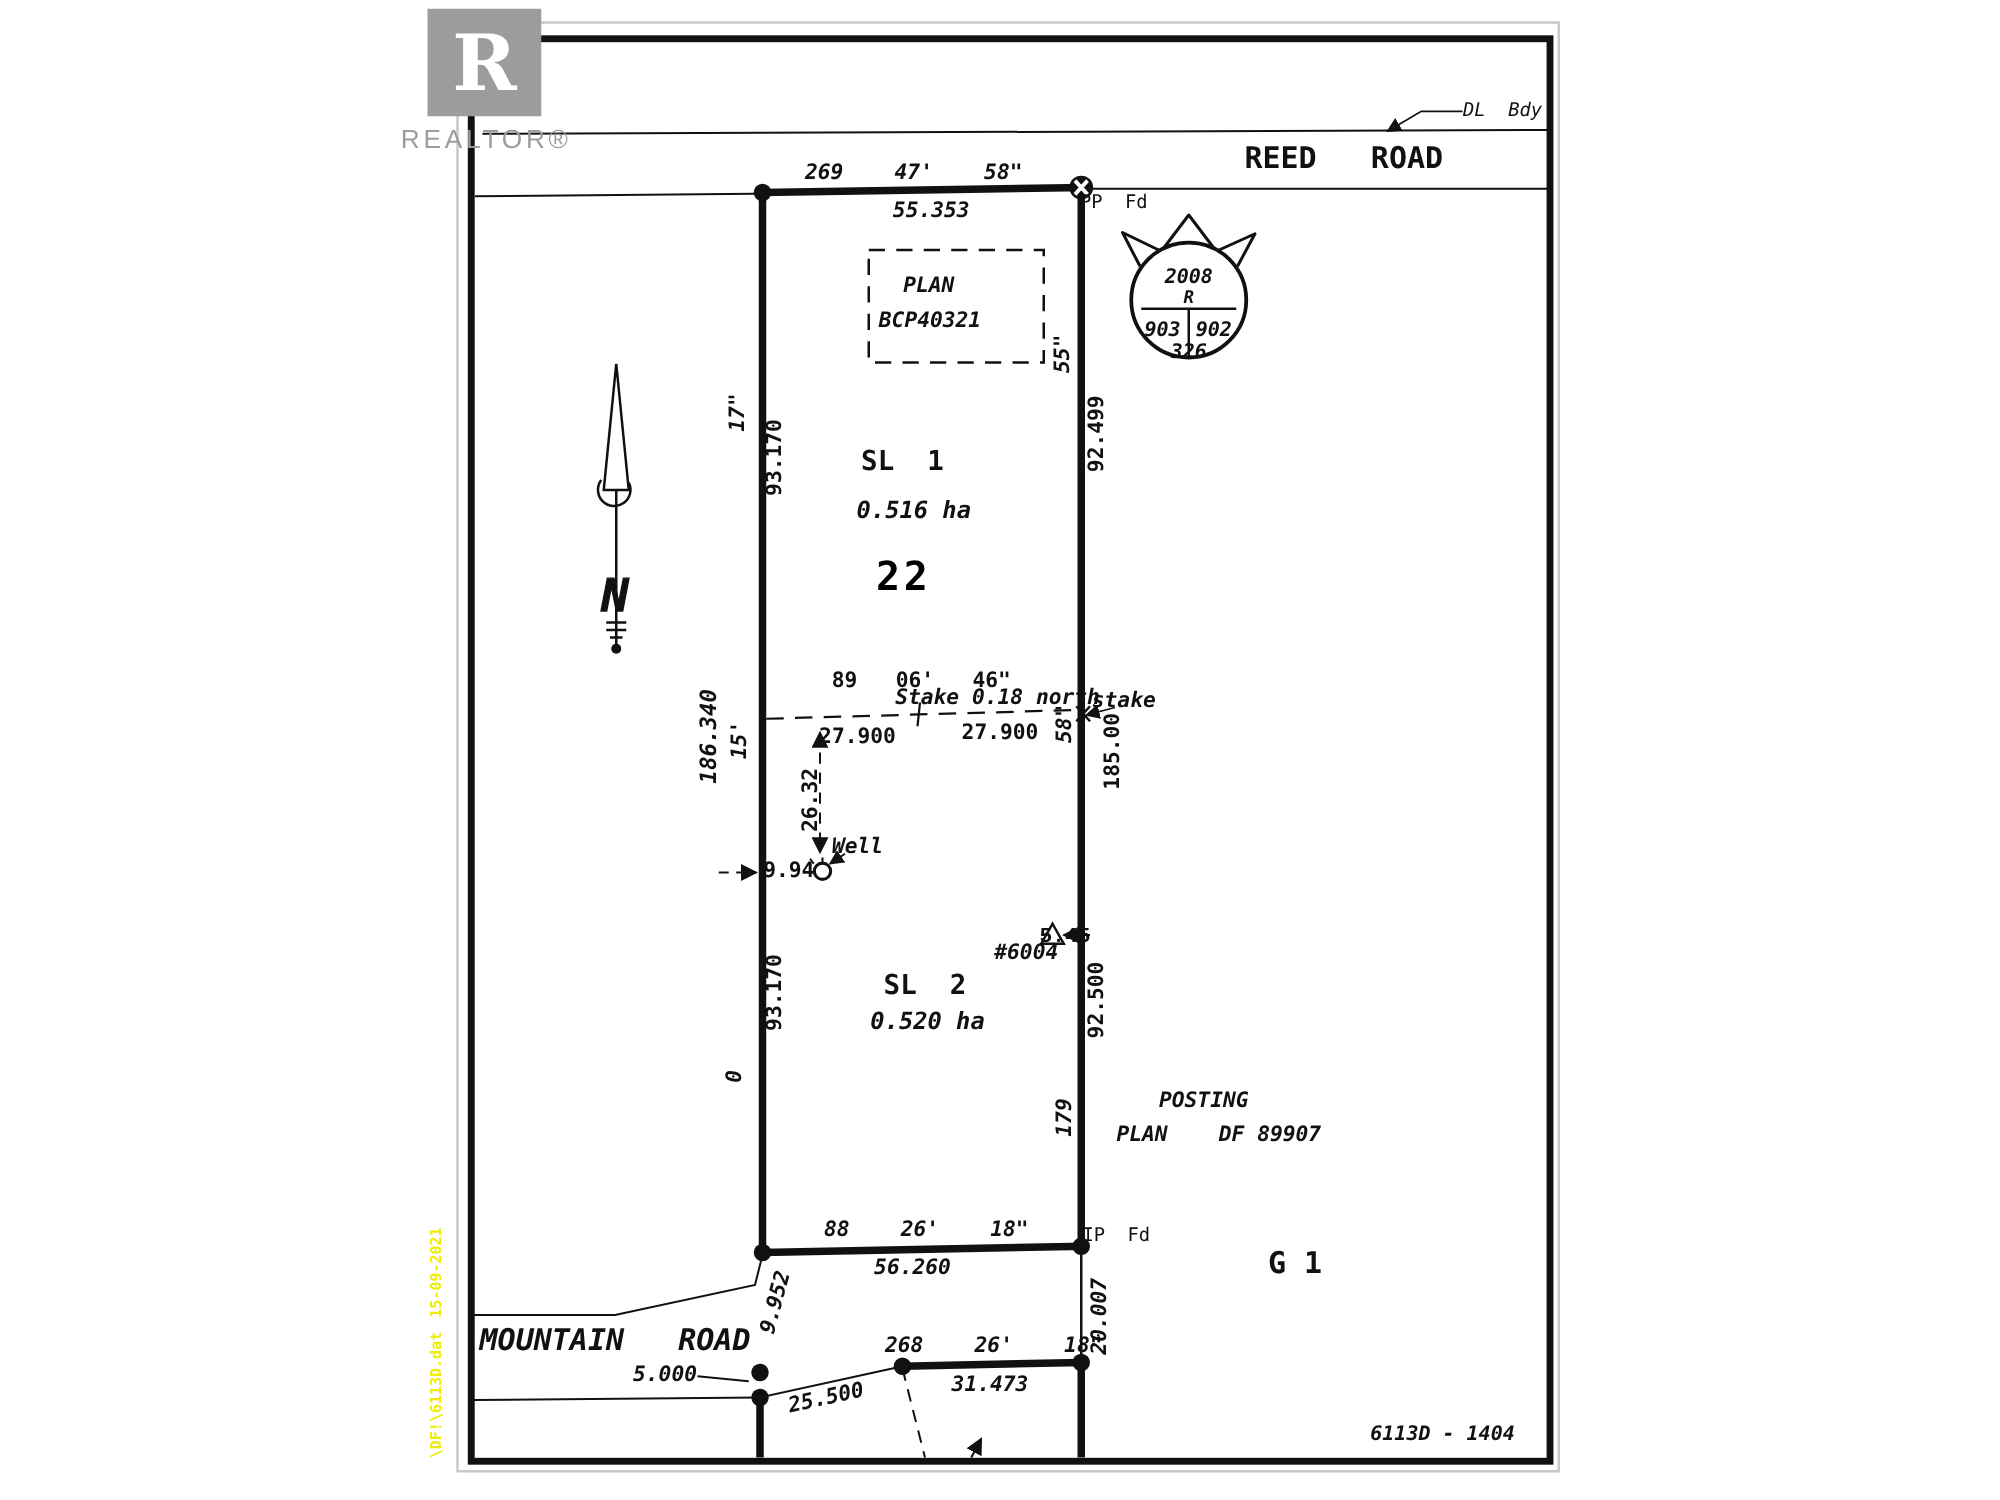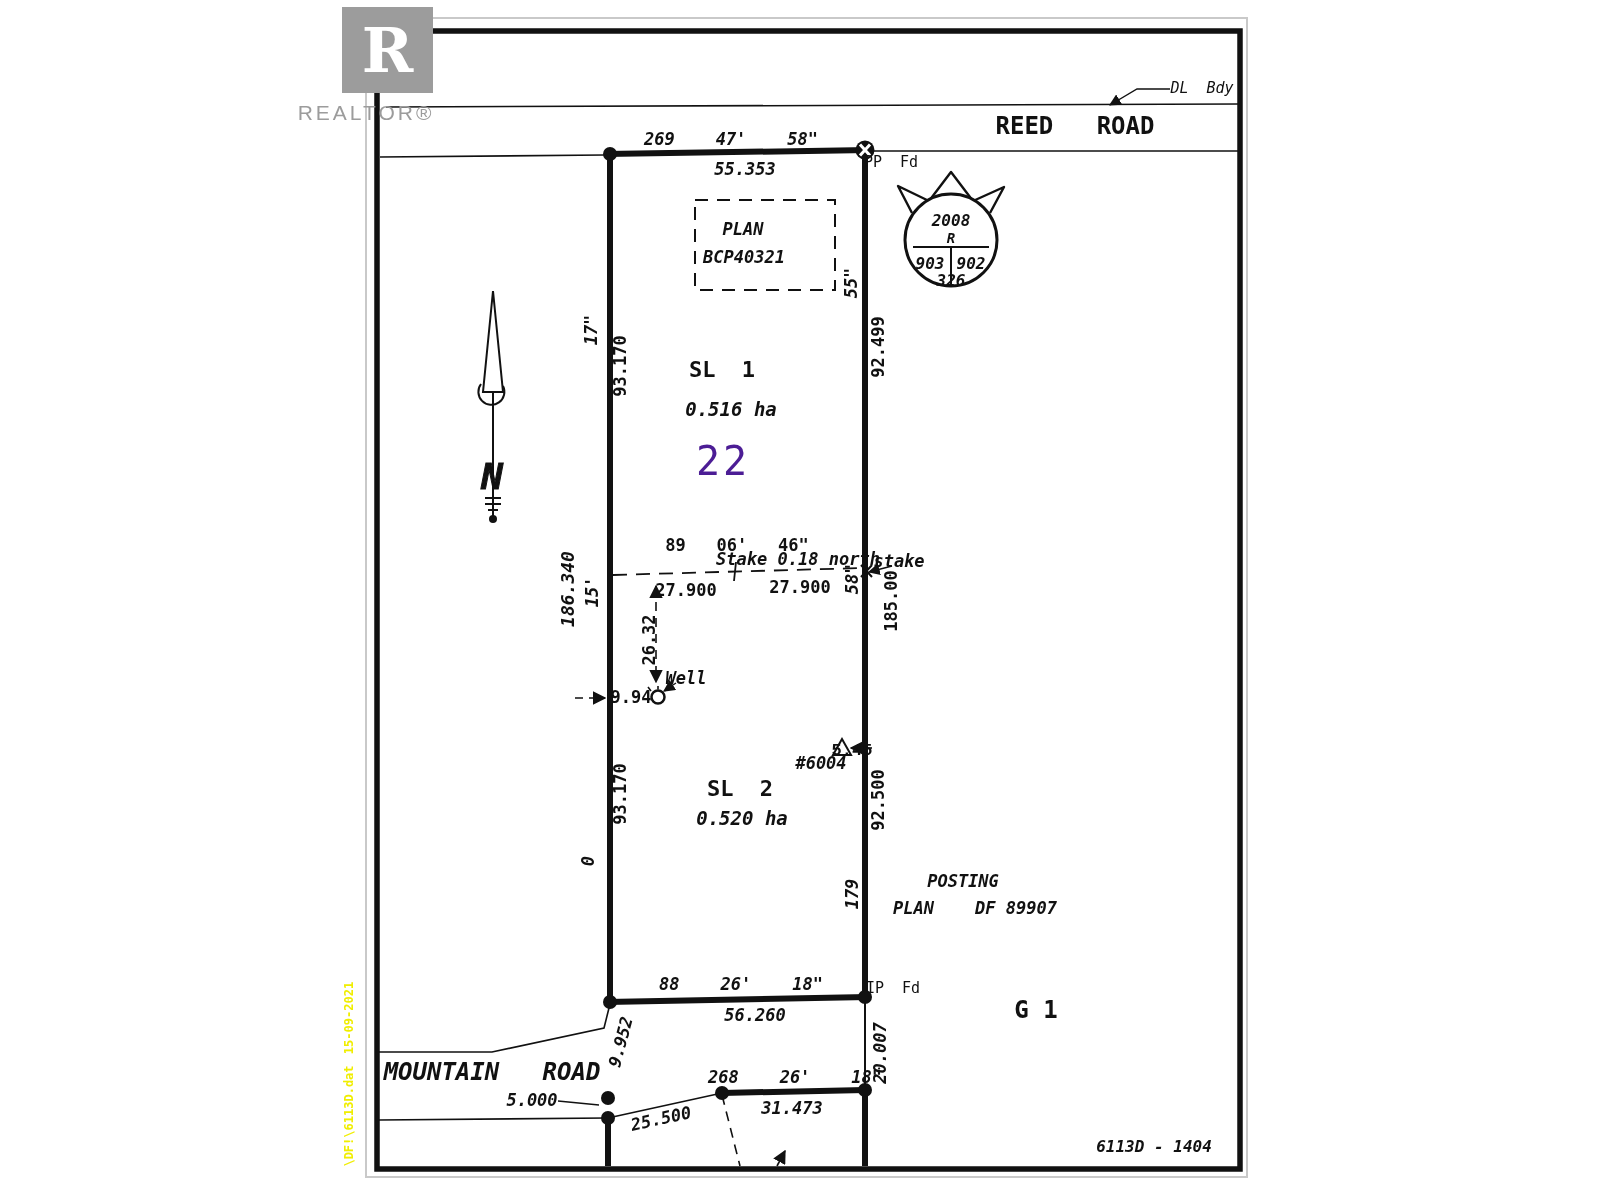--- a/index.html
+++ b/index.html
@@ -7,21 +7,21 @@
   svg.linework{position:absolute;left:0;top:0;}
   .lbl{position:absolute;font-family:"DejaVu Sans Mono","Liberation Mono",monospace;font-weight:700;color:#111;
        white-space:pre;transform:translate(-50%,-50%);line-height:1;}
   .it{font-style:italic;}
   .v{transform:translate(-50%,-50%) rotate(-90deg);}
   .r75{transform:translate(-50%,-50%) rotate(-75deg);}
   .r12{transform:translate(-50%,-50%) rotate(-12.5deg);}
   .s12{font-size:12px;}.s14{font-size:14px;}.s15{font-size:15px;font-weight:400;}
   .s16{font-size:16px;}.s17{font-size:17px;}.s18{font-size:18px;}.s19{font-size:19px;}
   .s24{font-size:24px;}.s30{font-size:22px;}.s46{font-size:46px;}
-  .wm{font-size:40px;font-weight:400;color:#4c1d95;letter-spacing:3px;}
+  .wm{font-size:32px;font-weight:700;color:#000000;letter-spacing:3px;}
   .yellow{color:#f0ee00;}
   .brand{font-family:"Liberation Sans",sans-serif;color:#9c9c9c;font-weight:400;
          letter-spacing:3px;font-size:21px;}
   .logo-box{position:absolute;left:342px;top:7px;width:91px;height:86px;background:#9c9c9c;
             display:flex;align-items:center;justify-content:center;}
   .logo-r{font-family:"DejaVu Serif","Liberation Serif",serif;font-weight:700;font-size:62px;color:#ffffff;}
   text.narrow-n{font-family:"DejaVu Sans Mono","Liberation Mono",monospace;font-weight:700;
                 font-style:italic;font-size:36px;fill:#111;}
 </style>
 </head>
@@ -115,21 +115,21 @@
       <path d="M481,384 A13,13 0 1,0 503,386" stroke-width="2"></path>
       <text class="narrow-n" x="492" y="489" text-anchor="middle">N</text>
       <path d="M485,498 L501,498 M485,504 L501,504 M488,510 L498,510" stroke-width="2"></path>
       <circle cx="493" cy="519" r="4" fill="#111" stroke="none"></circle>
     </g>
   </svg>
 
   <div class="logo-box">
     <span class="logo-r">R</span>
   </div>
-  <div class="lbl brand" style="left:366px;top:112px;">REALTOR®</div>
+  <div class="lbl brand" style="left:389px;top:112px;">REALTOR®</div>
 
   <div class="lbl it s15" style="left:1202px;top:88px;">DL  Bdy</div>
   <div class="lbl s24" style="left:1075px;top:126px;">REED   ROAD</div>
   <div class="lbl s15" style="left:891px;top:162px;">PP  Fd</div>
   <div class="lbl it s17" style="left:731px;top:139px;">269    47'    58"</div>
   <div class="lbl it s17" style="left:745px;top:169px;">55.353</div>
 
   <div class="lbl it s16" style="left:951px;top:221px;">2008</div>
   <div class="lbl it s14" style="left:951px;top:238px;">R</div>
   <div class="lbl it s16" style="left:930px;top:264px;">903</div>
@@ -171,21 +171,21 @@
   <div class="lbl it s17" style="left:821px;top:763px;">#6004</div>
 
   <div class="lbl s30" style="left:740px;top:789px;">SL  2</div>
   <div class="lbl it s19" style="left:742px;top:818px;">0.520 ha</div>
 
   <div class="lbl it s17" style="left:963px;top:881px;">POSTING</div>
   <div class="lbl it s17" style="left:975px;top:908px;">PLAN    DF 89907</div>
   <div class="lbl s24" style="left:1036px;top:1010px;">G 1</div>
 
   <div class="lbl it s17" style="left:741px;top:984px;">88    26'    18"</div>
-  <div class="lbl it s17" style="left:730px;top:1015px;margin-left:25px;">56.260</div>
+  <div class="lbl it s17" style="left:730px;top:1015px;">56.260</div>
   <div class="lbl s15" style="left:893px;top:988px;">IP  Fd</div>
   <div class="lbl it s17 r75" style="left:621px;top:1042px;">9.952</div>
   <div class="lbl it s17 v" style="left:880px;top:1053px;">20.007</div>
 
   <div class="lbl s24" style="left:492px;top:1072px;font-style:italic;">MOUNTAIN   ROAD</div>
   <div class="lbl it s17" style="left:532px;top:1100px;">5.000</div>
   <div class="lbl it s17 r12" style="left:661px;top:1119px;">25.500</div>
   <div class="lbl it s17" style="left:795px;top:1077px;">268    26'    18"</div>
   <div class="lbl it s17" style="left:792px;top:1108px;">31.473</div>
 

